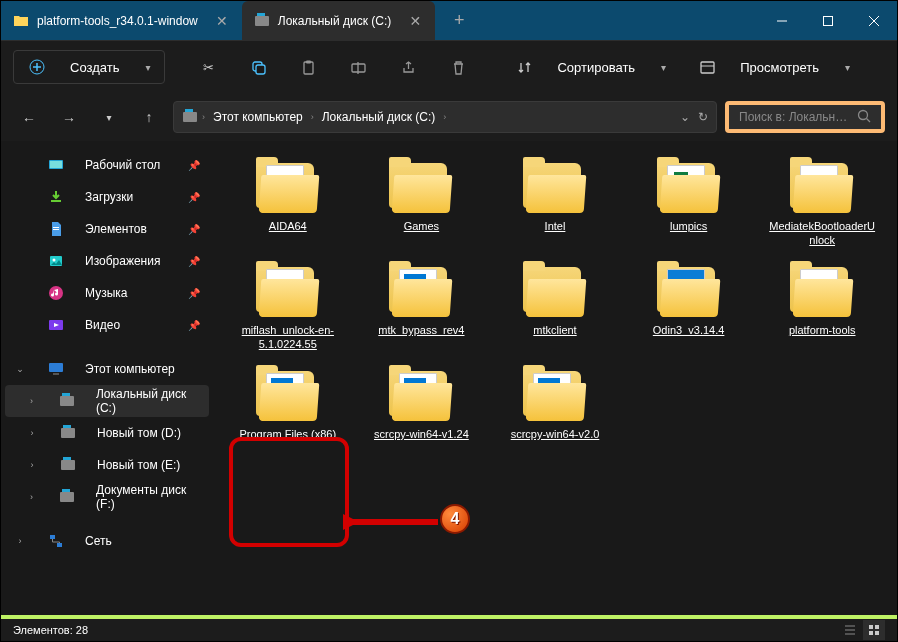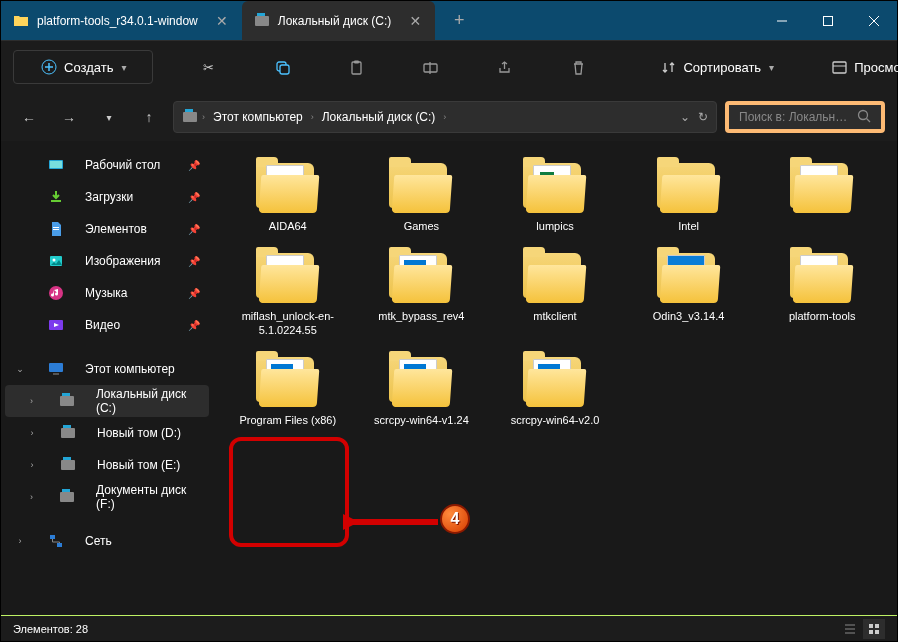--- a/index.html
+++ b/index.html
@@ -7,21 +7,21 @@
 .window { width: 100%; height: 100%; background: #1c1c1c; color: #fff; display: flex; flex-direction: column; border: 1px solid #000; }
 .titlebar { height: 40px; display: flex; align-items: center; background: #0c4a6e; border-bottom: 1px solid #2d2d2d; }
 .tab { display: flex; align-items: center; gap: 8px; padding: 0 12px; height: 100%; font-size: 12px; position: relative; }
 .tab.active { background: #2d2d2d; border-radius: 6px 6px 0 0; }
 .tab-icon { width: 16px; height: 16px; display: flex; align-items: center; justify-content: center; }
 .tab-close { width: 16px; height: 16px; display: flex; align-items: center; justify-content: center; cursor: pointer; font-size: 14px; color: #aaa; margin-left: 8px; }
 .tab-new { width: 32px; height: 32px; display: flex; align-items: center; justify-content: center; cursor: pointer; font-size: 18px; color: #aaa; margin-left: 8px; }
 .window-controls { margin-left: auto; display: flex; }
 .wc-btn { width: 46px; height: 40px; display: flex; align-items: center; justify-content: center; cursor: pointer; font-size: 12px; color: #fff; }
 .toolbar { height: 52px; display: flex; align-items: center; padding: 0 12px; gap: 4px; background: #1c1c1c; }
-.tb-btn { height: 34px; padding: 0 26px; border-radius: 4px; display: flex; align-items: center; gap: 6px; font-size: 13px; cursor: pointer; color: #fff; }
+.tb-btn { height: 34px; padding: 0 14px; border-radius: 4px; display: flex; align-items: center; gap: 24px; font-size: 13px; cursor: pointer; color: #fff; }
 .tb-new { border: 1px solid #3a3a3a; }
 .tb-icon { width: 18px; height: 18px; display: flex; align-items: center; justify-content: center; color: #ccc; }
 .tb-sep { width: 1px; height: 24px; background: #3a3a3a; margin: 0 6px; }
 .tb-chevron { font-size: 10px; color: #aaa; margin-left: 2px; }
 .addressbar { height: 48px; display: flex; align-items: center; padding: 0 12px; gap: 8px; background: #1c1c1c; }
 .nav-btn { width: 32px; height: 32px; display: flex; align-items: center; justify-content: center; cursor: pointer; color: #ccc; font-size: 14px; border-radius: 4px; }
 .breadcrumb { flex: 1; height: 32px; background: #2d2d2d; border: 1px solid #3a3a3a; border-radius: 4px; display: flex; align-items: center; padding: 0 8px; gap: 4px; font-size: 12px; }
 .bc-sep { color: #888; font-size: 9px; }
 .bc-item { cursor: pointer; padding: 2px 4px; }
 .bc-right { margin-left: auto; display: flex; gap: 8px; color: #aaa; }
@@ -30,34 +30,34 @@
 .main { flex: 1; display: flex; overflow: hidden; }
 .sidebar { width: 212px; background: #191919; padding: 8px 4px; overflow-y: auto; }
 .sb-group { margin-bottom: 12px; }
 .sb-item { height: 32px; display: flex; align-items: center; padding: 0 8px; gap: 21px; font-size: 12px; cursor: pointer; border-radius: 4px; }
 .sb-item.sel { background: #2d2d2d; }
 .sb-icon { width: 16px; height: 16px; flex-shrink: 0; display: flex; align-items: center; justify-content: center; }
 .sb-pin { margin-left: auto; font-size: 10px; color: #888; }
 .sb-chev { width: 14px; font-size: 9px; color: #aaa; text-align: center; }
 .sb-indent { padding-left: 20px; }
 .content { flex: 1; background: #191919; overflow-y: auto; padding: 12px 8px; position: relative; }
-.folder-grid { display: grid; grid-template-columns: repeat(5, 1fr); gap: 4px 0; }
+.folder-grid { display: grid; grid-template-columns: repeat(5, 1fr); gap: 4px 0; text-decoration: underline; }
 .folder-item { display: flex; flex-direction: column; align-items: center; padding: 6px 4px; cursor: pointer; border-radius: 4px; text-align: center; }
 .folder-icon { width: 68px; height: 56px; position: relative; margin-bottom: 4px; }
 .folder-label { font-size: 11px; line-height: 14px; max-width: 110px; word-wrap: break-word; color: #fff; }
 .folder-back { position: absolute; left: 2px; top: 4px; width: 58px; height: 45px; background: linear-gradient(180deg, #f6d679 0%, #edc34c 100%); border-radius: 2px 6px 4px 4px; }
 .folder-back::before { content: ''; position: absolute; left: 0; top: -6px; width: 22px; height: 10px; background: #f6d679; border-radius: 2px 4px 0 0; }
 .folder-front { position: absolute; left: 6px; top: 16px; width: 58px; height: 38px; background: linear-gradient(180deg, #ffe69c 0%, #f5c23b 100%); border-radius: 2px 2px 4px 4px; transform: skewX(-4deg); }
 .folder-paper { position: absolute; left: 12px; top: 6px; width: 38px; height: 28px; background: #fff; border-radius: 1px; border: 1px solid #ccc; }
 .folder-paper.green { background: #fff; }
 .folder-paper.green::after { content: ''; position: absolute; left: 6px; top: 6px; width: 14px; height: 14px; background: #107c41; }
 .folder-paper.blue::after { content: ''; position: absolute; left: 4px; top: 4px; width: 22px; height: 12px; background: #0078d4; }
 .folder-paper.dl { background: #0a7dd6; }
 .folder-paper.dl::after { content: '↓'; position: absolute; left: 0; right: 0; top: 4px; color: #fff; font-size: 16px; text-align: center; }
-.statusbar { height: 26px; background: #1c1c1c; border-top: 1px solid #bef264; display: flex; align-items: center; padding: 0 12px; font-size: 11px; }
+.statusbar { height: 26px; background: #1c1c1c; border-top: 4px solid #bef264; display: flex; align-items: center; padding: 0 12px; font-size: 11px; }
 .sb-right { margin-left: auto; display: flex; gap: 2px; }
 .view-btn { width: 22px; height: 20px; display: flex; align-items: center; justify-content: center; cursor: pointer; }
 .annotation { position: absolute; z-index: 100; pointer-events: none; }
 .ann-arrow { stroke: #d20000; stroke-width: 6; fill: #d20000; }
 .ann-circle { width: 30px; height: 30px; border-radius: 50%; background: radial-gradient(circle at 30% 30%, #ff8a3c, #d63c00); border: 2px solid #8b1a00; display: flex; align-items: center; justify-content: center; font-weight: bold; font-size: 16px; color: #fff; text-shadow: 1px 1px 0 #7a1400; }
 .ann-box { border: 4px solid #d20000; border-radius: 12px; }
 .disk-icon { width: 14px; height: 10px; background: #888; border-radius: 1px; position: relative; }
 .disk-icon::before { content: ''; position: absolute; left: 2px; top: -3px; width: 8px; height: 3px; background: #23a5d6; }
 </style>
 </head>
@@ -354,38 +354,39 @@
           <div class="folder-item">
             <div class="folder-icon">
               <div class="folder-back"></div>
               <div class="folder-front"></div>
             </div>
             <div class="folder-label">Games</div>
           </div>
           <div class="folder-item">
             <div class="folder-icon">
               <div class="folder-back"></div>
+              <div class="folder-front"></div>
+            </div>
+            <div class="folder-label">Intel</div>
+          </div>
+          <div class="folder-item">
+            <div class="folder-icon">
+              <div class="folder-back"></div>
               <div class="folder-paper green"></div>
               <div class="folder-front"></div>
             </div>
             <div class="folder-label">lumpics</div>
           </div>
           <div class="folder-item">
             <div class="folder-icon">
               <div class="folder-back"></div>
-              <div class="folder-front"></div>
-            </div>
-            <div class="folder-label">Intel</div>
-          </div>
-          <div class="folder-item">
-            <div class="folder-icon">
-              <div class="folder-back"></div>
               <div class="folder-paper "></div>
               <div class="folder-front"></div>
             </div>
+            <div class="folder-label">MediatekBootloaderUnlock</div>
           </div>
           <div class="folder-item">
             <div class="folder-icon">
               <div class="folder-back"></div>
               <div class="folder-paper "></div>
               <div class="folder-front"></div>
             </div>
             <div class="folder-label">miflash_unlock-en-5.1.0224.55</div>
           </div>
           <div class="folder-item">

